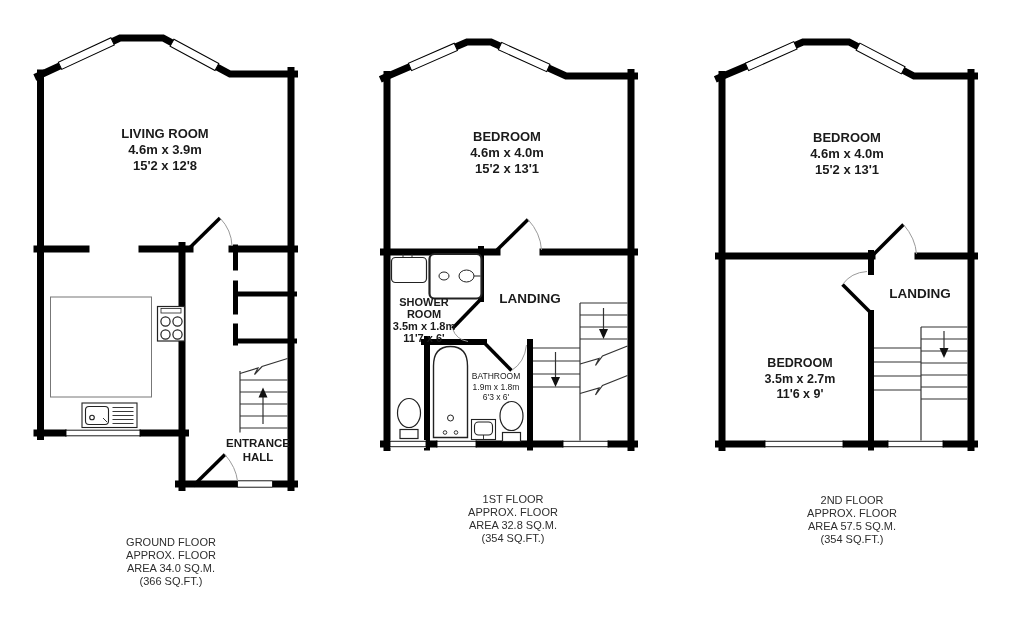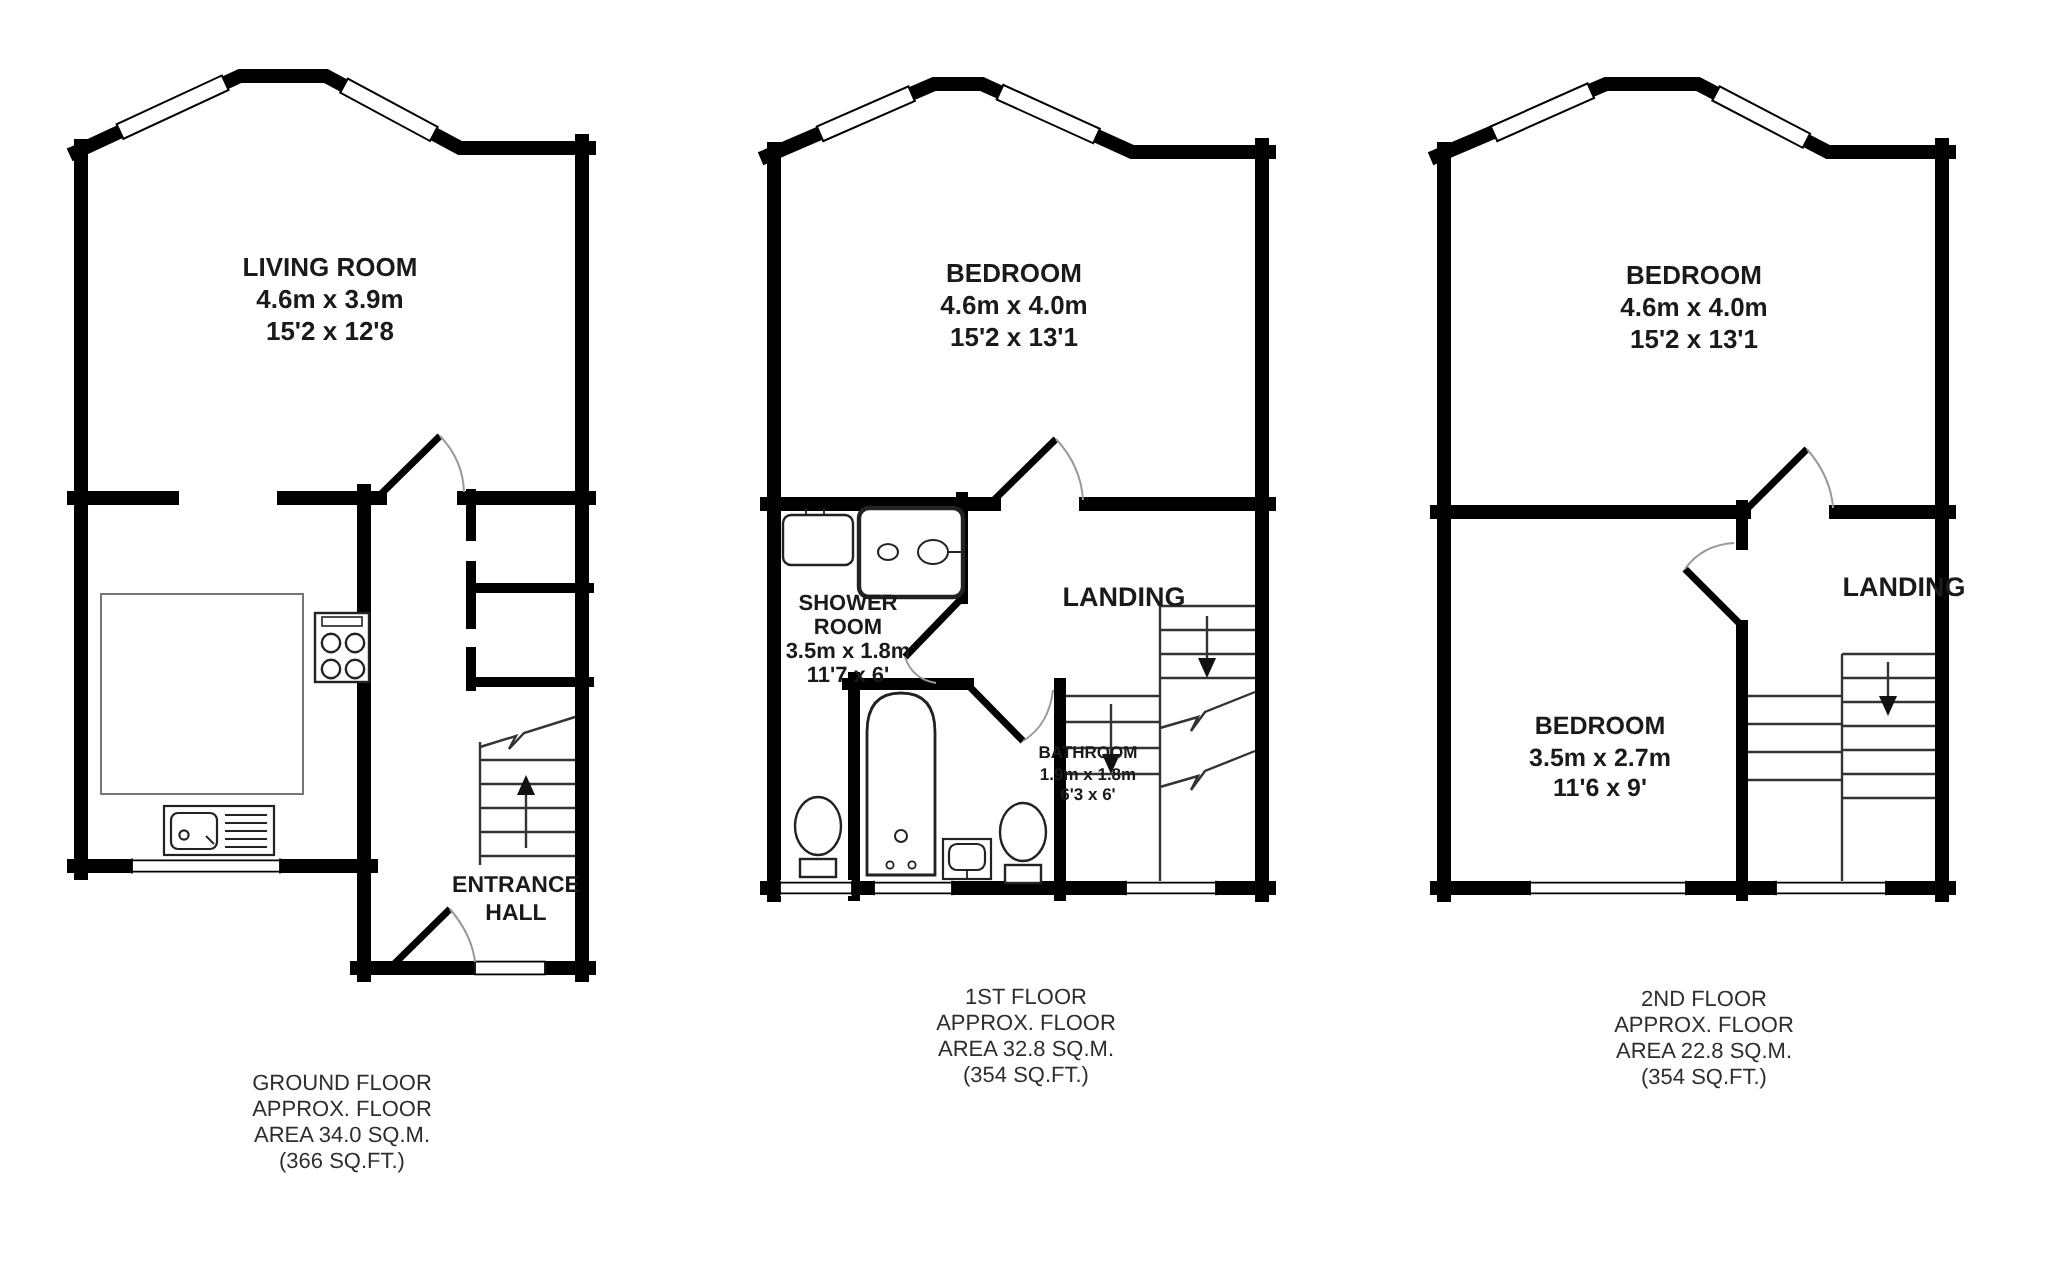--- a/index.html
+++ b/index.html
@@ -3,24 +3,24 @@
 <meta charset="utf-8">
 <style>
   html,body{margin:0;padding:0;background:#fff;}
   .page{position:relative;width:1024px;height:636px;background:#ffffff;overflow:hidden;
         font-family:"Liberation Sans", sans-serif;}
   .page svg{position:absolute;left:0;top:0;}
   .label{position:absolute;transform:translateX(-50%);text-align:center;white-space:pre-line;
          color:#1a1a1a;}
   .room{font-weight:bold;font-size:13px;line-height:16px;}
   .room-sm{font-weight:bold;font-size:11px;line-height:12px;}
-  .room-xs{font-weight:bold;font-size:8.5px;line-height:10.5px;margin-left:48px;}
+  .room-xs{font-weight:normal;font-size:8.5px;line-height:10.5px;}
   .room-md{font-weight:bold;font-size:12.5px;line-height:15.5px;}
   .hall{font-weight:bold;font-size:11.5px;line-height:14px;}
-  .landing{font-weight:bold;font-size:13.5px;line-height:15px;margin-left:32px;}
+  .landing{font-weight:bold;font-size:13.5px;line-height:15px;}
   .caption{font-size:11px;line-height:13px;color:#2e2e2e;}
   .total{position:absolute;transform:translateX(-50%);font-size:21px;color:#111;white-space:nowrap;}
   .credit{position:absolute;transform:translateX(-50%);font-size:14.5px;color:#1f1f1f;white-space:nowrap;}
 </style>
 </head>
 <body>
 
 <div class="page">
 
 <svg width="1024" height="636" viewBox="0 0 1024 636">
@@ -227,16 +227,16 @@
 
   <div class="label room" style="left:847px;top:130px;">BEDROOM
 4.6m x 4.0m
 15'2 x 13'1</div>
   <div class="label landing" style="left:920px;top:286px;">LANDING</div>
   <div class="label room-md" style="left:800px;top:356px;">BEDROOM
 3.5m x 2.7m
 11'6 x 9'</div>
   <div class="label caption" style="left:852px;top:494px;">2ND FLOOR
 APPROX. FLOOR
-AREA 22.8 SQ.M.
+AREA 57.5 SQ.M.
 (354 SQ.FT.)</div>
 
 </div>
 
 </body></html>

